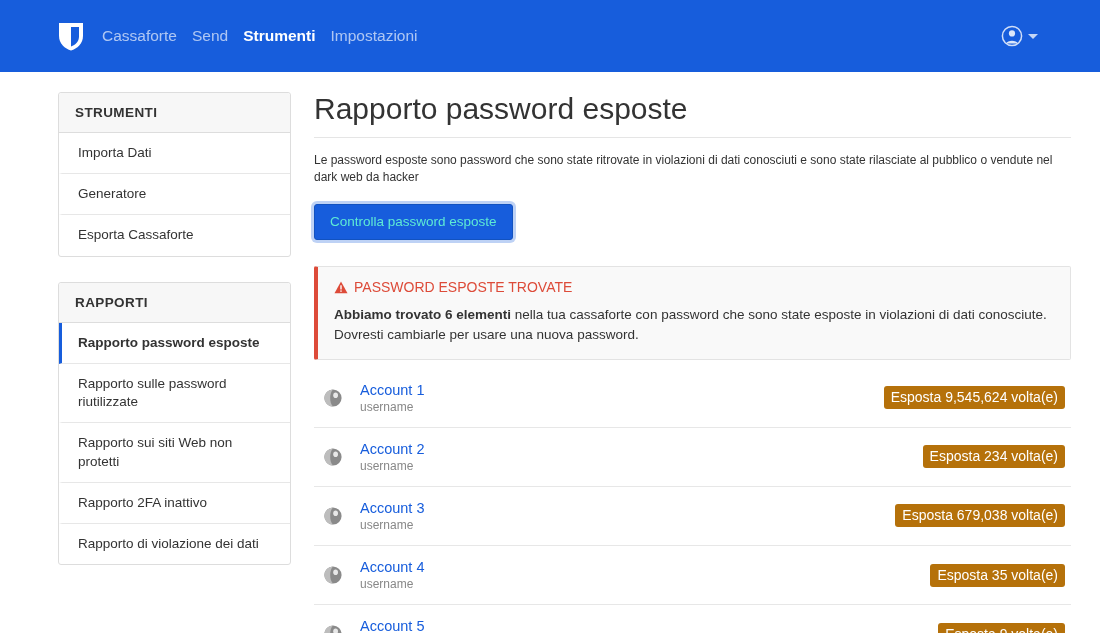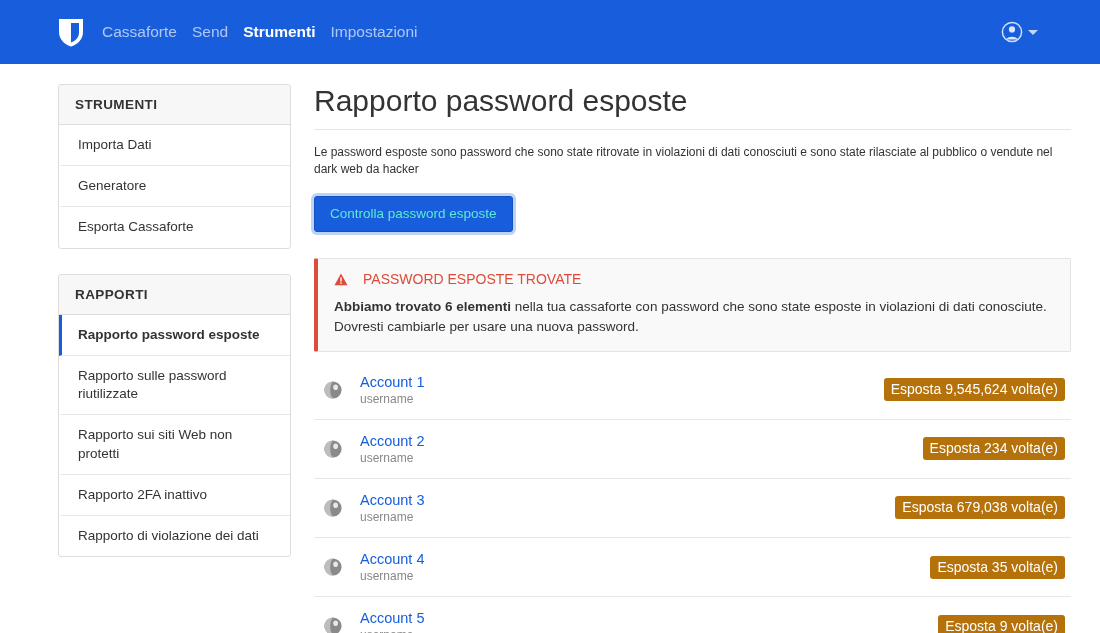--- a/index.html
+++ b/index.html
@@ -11,21 +11,21 @@
     height: 633px;
     overflow: hidden;
     background: #ffffff;
     font-family: "Liberation Sans", sans-serif;
     color: #333333;
     -webkit-font-smoothing: antialiased;
   }
 
   
   .navbar {
-    height: 64px;
+    height: 72px;
     background: #175ddc;
     display: flex;
     align-items: center;
     padding: 0 20px 0 0;
     box-sizing: border-box;
   }
   .nav-left {
     display: flex;
     align-items: center;
   }
@@ -161,21 +161,21 @@
     border: 1px solid #e3e3e3;
     border-left: 4px solid #dd4b39;
     border-radius: 2px;
     padding: 12px 16px 14px 16px;
   }
   .alert-title {
     color: #dd4b39;
     font-size: 14px;
     display: flex;
     align-items: center;
-    gap: 15px;
+    gap: 6px;
     margin-bottom: 10px;
   }
   .warn-icon { display: block; }
   .alert-body {
     font-size: 13.5px;
     color: #333333;
     line-height: 1.45;
   }
   .alert-body b { font-weight: bold; }
 

